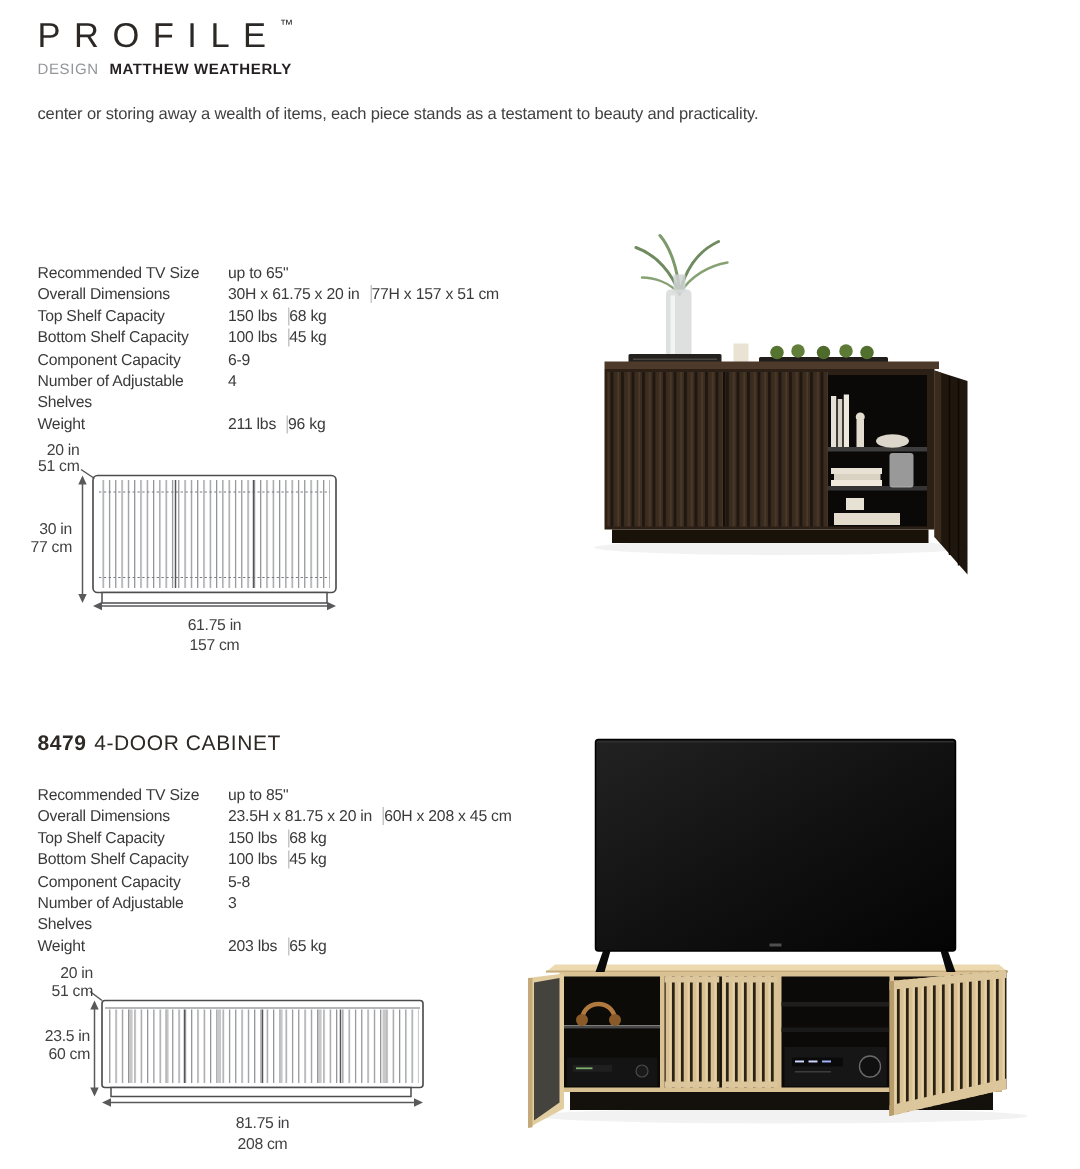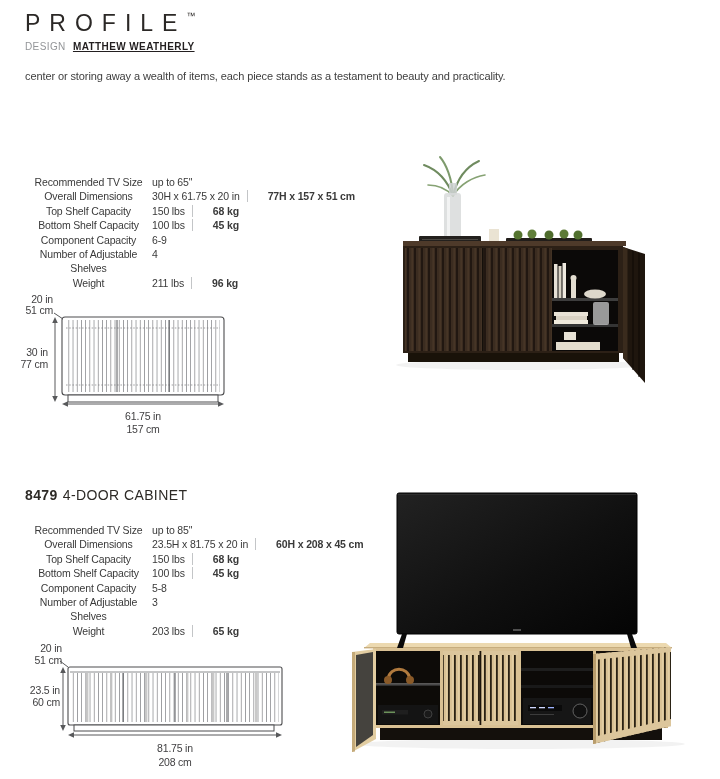--- a/index.html
+++ b/index.html
@@ -4,34 +4,34 @@
 <style>
   html,body{margin:0;padding:0;background:#ffffff;}
   .page{position:relative;width:720px;height:779px;background:#fff;overflow:hidden;
         font-family:"Liberation Sans",sans-serif;color:#2d2a26;}
   .abs{position:absolute;}
   
   .title{left:25px;top:10px;font-size:23px;font-weight:500;letter-spacing:9px;color:#2b2826;}
   .title sup{font-size:9px;letter-spacing:0;vertical-align:12px;}
   .byline{left:25px;top:41px;font-size:10px;letter-spacing:.4px;}
   .byline .design{color:#939598;font-weight:400;}
-  .byline .designer{color:#231f20;font-weight:700;margin-left:4px;text-decoration:underline;}
+  .byline .designer{color:#231f20;font-weight:700;margin-left:4px;}
   .desc{left:25px;top:69px;width:560px;font-size:11px;line-height:15.5px;color:#404040;letter-spacing:-.1px;}
   .desc span{display:block;}
   
   .product-heading{font-size:14px;letter-spacing:.4px;color:#2d2a26;font-weight:400;margin:0;}
   .product-heading .model{font-weight:700;margin-right:5px;}
   .heading1{left:25px;top:140px;}
   .heading2{left:25px;top:487px;}
   
-  .spec-table{width:330px;text-align:center;}
+  .spec-table{width:330px;}
   .spec-row{display:flex;font-size:10.5px;line-height:14.4px;letter-spacing:-.15px;color:#3a3a3a;}
   .spec-label{width:127px;flex:none;}
   .spec-value{white-space:nowrap;}
-  .metric{border-left:1px solid #c3c5c7;margin-left:7px;padding-left:20px;font-weight:bold;}
+  .metric{border-left:1px solid #c3c5c7;margin-left:7px;padding-left:0;}
   .table1{left:25px;top:175px;}
   .table2{left:25px;top:523px;}
   
   svg text.dim{font-family:"Liberation Sans",sans-serif;font-size:10.5px;fill:#414042;letter-spacing:-.2px;}
 </style>
 </head>
 <body>
 
 <div class="page">
 

